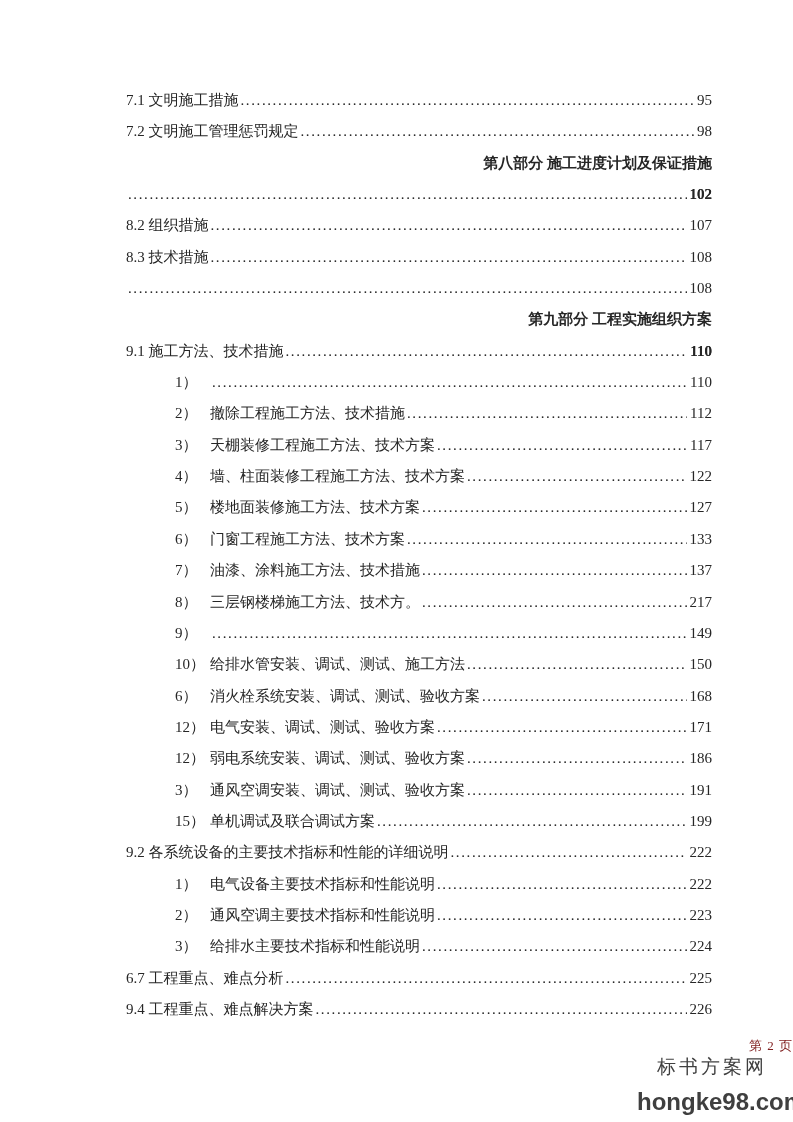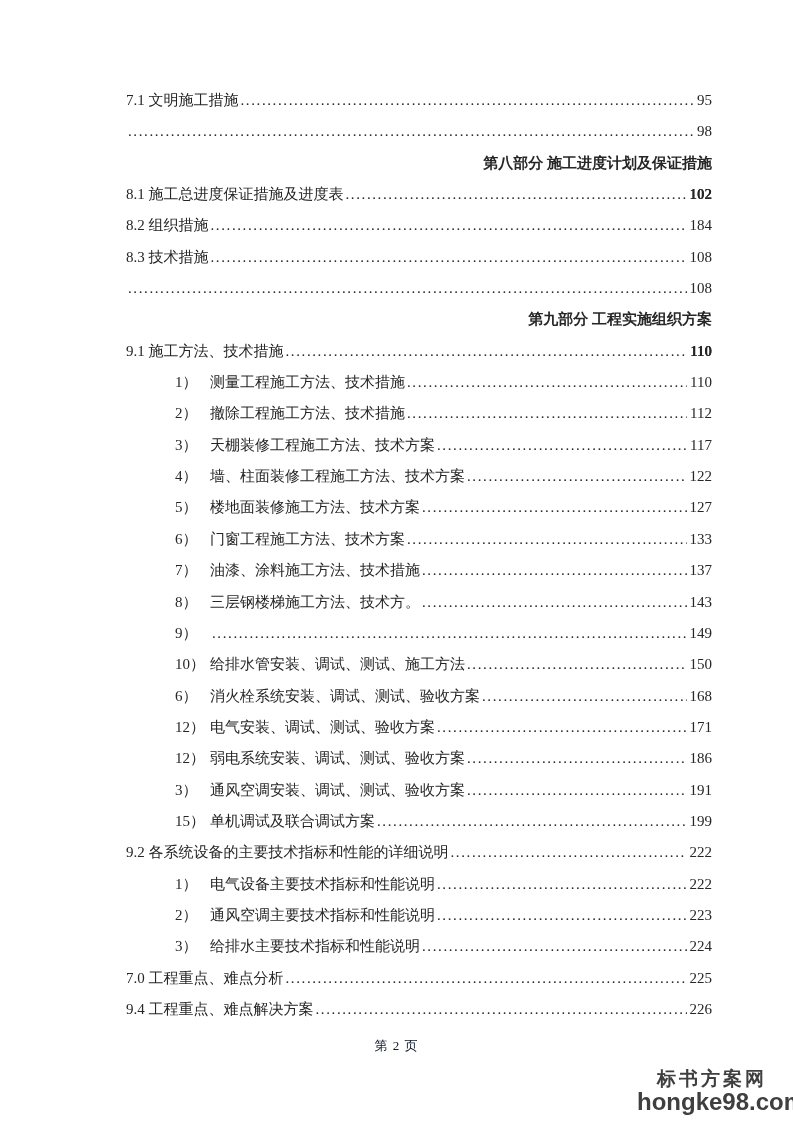--- a/index.html
+++ b/index.html
@@ -58,40 +58,40 @@
     margin-right: 6px;
   }
   .toc-page {
     flex: none;
   }
   .footer {
     position: absolute;
     left: 0;
     top: 1037px;
     width: 100%;
-    text-align: center;
+    text-align: right;
     font-size: 13px;
     letter-spacing: 1px;
-    color: #0f172a;
+    color: #7f1d1d;
   }
   .watermark {
     position: absolute;
     right: 6px;
     bottom: 8px;
     width: 150px;
     text-align: center;
     font-family: "Liberation Sans", "DejaVu Sans", sans-serif;
     color: #3f3f3f;
     line-height: 1.0;
   }
   .watermark .wm-name {
     font-size: 19px;
-    font-weight: 700;
+    font-weight: 400;
     letter-spacing: 3px;
-    margin-bottom: 2px;
+    margin-bottom: 14px;
   }
   .watermark .wm-url {
     font-size: 24px;
     font-weight: 700;
     letter-spacing: 0px;
   }
 </style>
 </head>
 <body>
 
@@ -99,40 +99,40 @@
 
   <div class="toc">
       <div class="toc-row lv-section">
 
     <span class="toc-text">7.1 文明施工措施</span>
     <span class="leader">........................................................................................................................................................................................................</span>
     <span class="toc-page">95</span>
   </div>
       <div class="toc-row lv-section">
 
+    <span class="toc-text">7.2 文明施工管理惩罚规定</span>
     <span class="leader">........................................................................................................................................................................................................</span>
     <span class="toc-page">98</span>
   </div>
       <div class="toc-row lv-chapter">
 
     <span class="toc-text">第八部分 施工进度计划及保证措施</span>
     <span class="leader">........................................................................................................................................................................................................</span>
     <span class="toc-page">102</span>
   </div>
       <div class="toc-row lv-section">
 
-    <span class="toc-text">8.1 施工总进度保证措施及进度表</span>
     <span class="leader">........................................................................................................................................................................................................</span>
     <span class="toc-page">102</span>
   </div>
       <div class="toc-row lv-section">
 
     <span class="toc-text">8.2 组织措施</span>
     <span class="leader">........................................................................................................................................................................................................</span>
-    <span class="toc-page">184</span>
+    <span class="toc-page">107</span>
   </div>
       <div class="toc-row lv-section">
 
     <span class="toc-text">8.3 技术措施</span>
     <span class="leader">........................................................................................................................................................................................................</span>
     <span class="toc-page">108</span>
   </div>
       <div class="toc-row lv-section">
 
     <span class="leader">........................................................................................................................................................................................................</span>
@@ -145,21 +145,20 @@
     <span class="toc-page">110</span>
   </div>
       <div class="toc-row lv-section">
 
     <span class="toc-text">9.1 施工方法、技术措施</span>
     <span class="leader">........................................................................................................................................................................................................</span>
     <span class="toc-page">110</span>
   </div>
       <div class="toc-row lv-item">
     <span class="toc-num">1）</span>
-    <span class="toc-text">测量工程施工方法、技术措施</span>
     <span class="leader">........................................................................................................................................................................................................</span>
     <span class="toc-page">110</span>
   </div>
       <div class="toc-row lv-item">
     <span class="toc-num">2）</span>
     <span class="toc-text">撤除工程施工方法、技术措施</span>
     <span class="leader">........................................................................................................................................................................................................</span>
     <span class="toc-page">112</span>
   </div>
       <div class="toc-row lv-item">
@@ -189,21 +188,21 @@
       <div class="toc-row lv-item">
     <span class="toc-num">7）</span>
     <span class="toc-text">油漆、涂料施工方法、技术措施</span>
     <span class="leader">........................................................................................................................................................................................................</span>
     <span class="toc-page">137</span>
   </div>
       <div class="toc-row lv-item">
     <span class="toc-num">8）</span>
     <span class="toc-text">三层钢楼梯施工方法、技术方。</span>
     <span class="leader">........................................................................................................................................................................................................</span>
-    <span class="toc-page">143</span>
+    <span class="toc-page">217</span>
   </div>
       <div class="toc-row lv-item">
     <span class="toc-num">9）</span>
     <span class="leader">........................................................................................................................................................................................................</span>
     <span class="toc-page">149</span>
   </div>
       <div class="toc-row lv-item">
     <span class="toc-num">10）</span>
     <span class="toc-text">给排水管安装、调试、测试、施工方法</span>
     <span class="leader">........................................................................................................................................................................................................</span>
@@ -258,21 +257,21 @@
     <span class="toc-page">223</span>
   </div>
       <div class="toc-row lv-item">
     <span class="toc-num">3）</span>
     <span class="toc-text">给排水主要技术指标和性能说明</span>
     <span class="leader">........................................................................................................................................................................................................</span>
     <span class="toc-page">224</span>
   </div>
       <div class="toc-row lv-section">
 
-    <span class="toc-text">7.0 工程重点、难点分析</span>
+    <span class="toc-text">6.7 工程重点、难点分析</span>
     <span class="leader">........................................................................................................................................................................................................</span>
     <span class="toc-page">225</span>
   </div>
       <div class="toc-row lv-section">
 
     <span class="toc-text">9.4 工程重点、难点解决方案</span>
     <span class="leader">........................................................................................................................................................................................................</span>
     <span class="toc-page">226</span>
   </div>
     </div>

